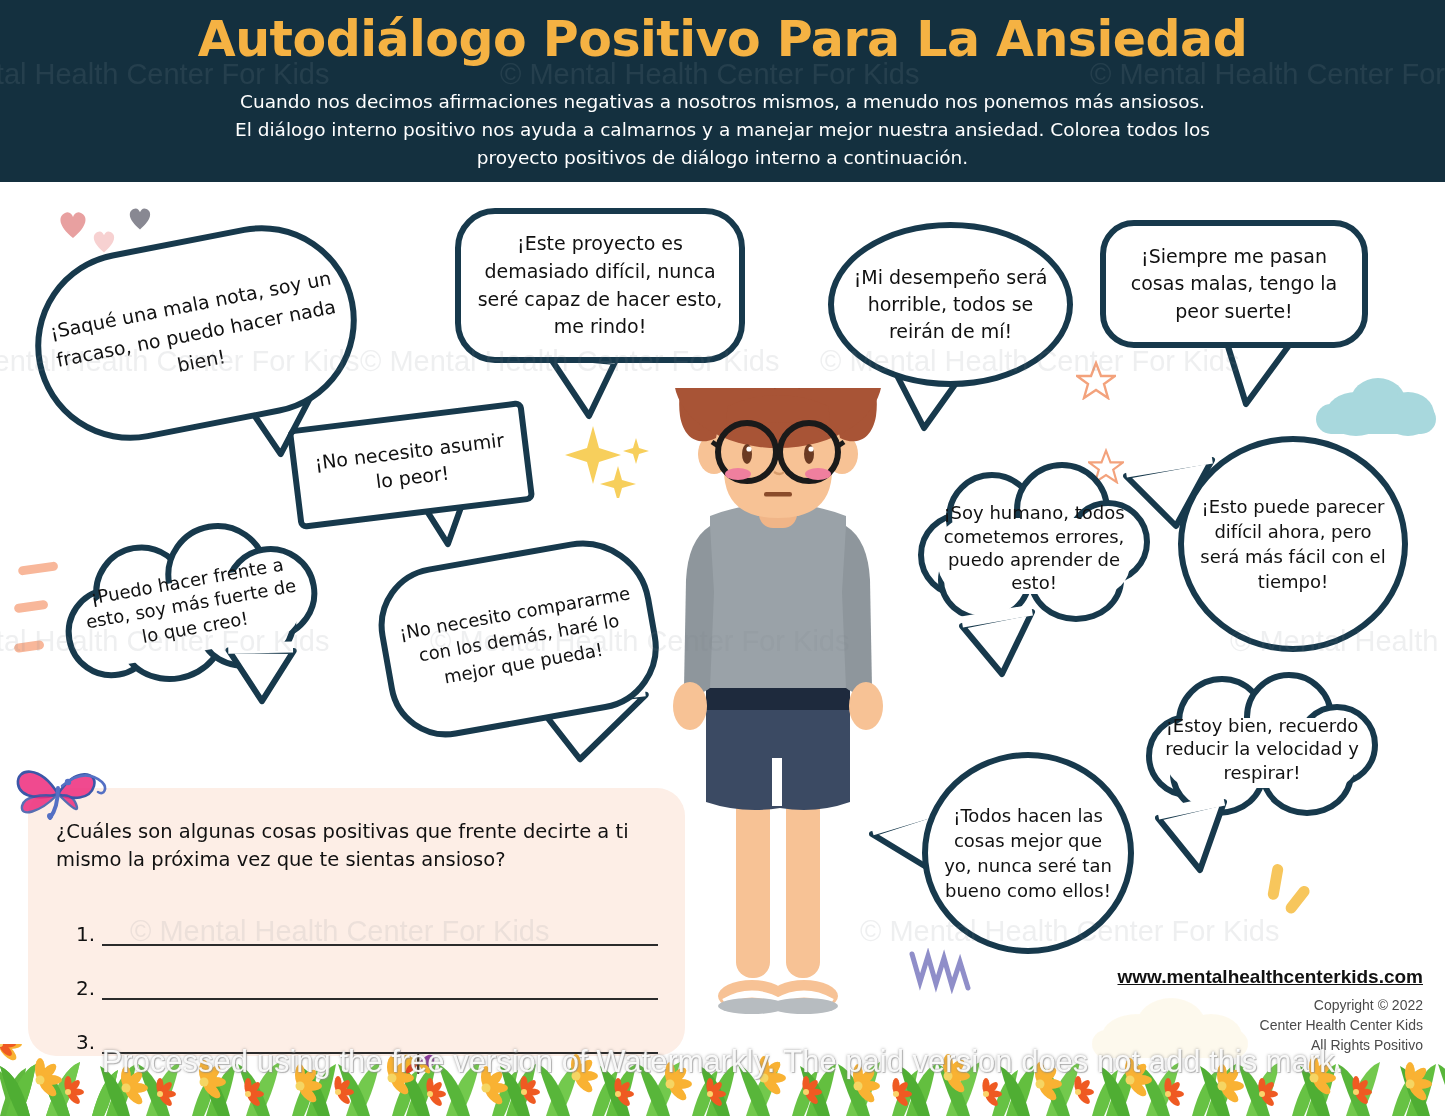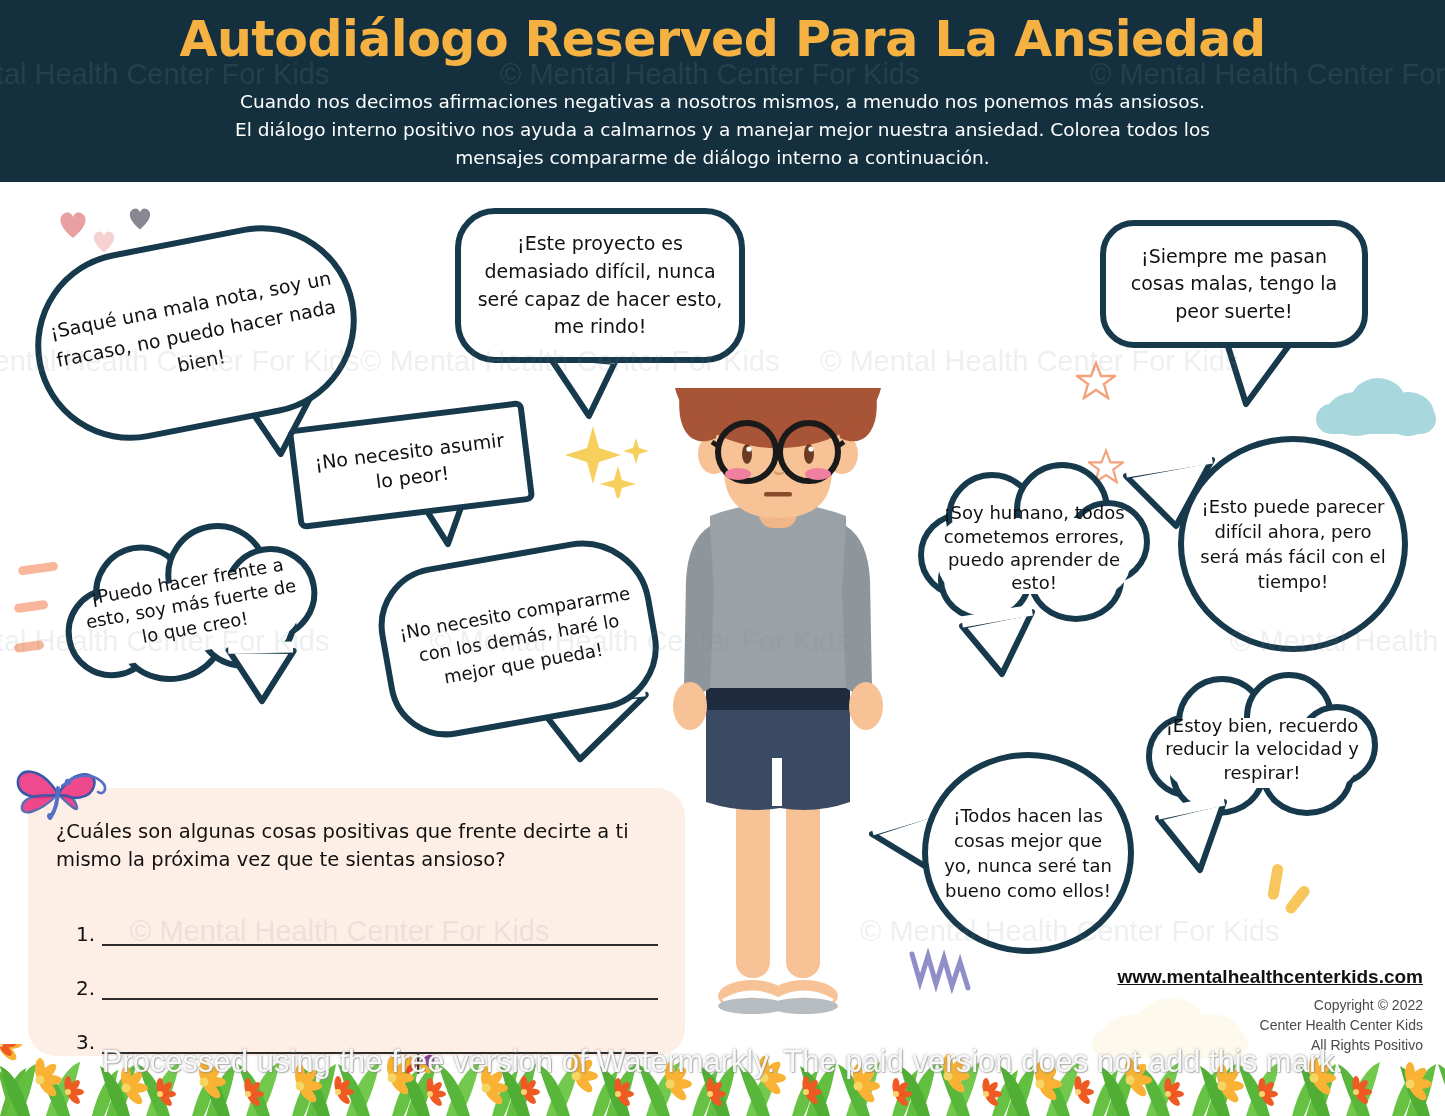--- a/index.html
+++ b/index.html
@@ -232,25 +232,25 @@
 
   
   .character { position: absolute; z-index: 14; }
 </style>
 </head>
 <body>
 
 <div id="page">
 
   <div class="header">
-    <div class="header-title">Autodiálogo Reserved Para La Ansiedad</div>
+    <div class="header-title">Autodiálogo Positivo Para La Ansiedad</div>
     <div class="header-sub">
       <div>Cuando nos decimos afirmaciones negativas a nosotros mismos, a menudo nos ponemos más ansiosos.</div>
       <div>El diálogo interno positivo nos ayuda a calmarnos y a manejar mejor nuestra ansiedad. Colorea todos los</div>
-      <div>mensajes compararme de diálogo interno a continuación.</div>
+      <div>proyecto positivos de diálogo interno a continuación.</div>
     </div>
 
     <div class="wm wm-light" style="left:-90px; top:58px;">© Mental Health Center For Kids</div>
     <div class="wm wm-light" style="left:500px; top:58px;">© Mental Health Center For Kids</div>
     <div class="wm wm-light" style="left:1090px; top:58px;">© Mental Health Center For Kids</div>
   </div>
 
   <div class="wm" style="left:-90px; top:625px;">© Mental Health Center For Kids</div>
   <div class="wm" style="left:360px; top:345px;">© Mental Health Center For Kids</div>
   <div class="wm" style="left:-60px; top:345px;">© Mental Health Center For Kids</div>
@@ -399,20 +399,29 @@
   <div style="position:absolute; left:455px; top:208px; width:290px; height:155px; z-index:22;">
     <div class="bubble rect" style="left:0; top:0; width:290px; height:155px; position:absolute; border-radius:40px;">
       <div class="txt" style="font-size:19px; line-height:1.45;">¡Este proyecto es demasiado difícil, nunca seré capaz de hacer esto, me rindo!</div>
     </div>
     <svg style="position:absolute; left:82px; top:140px;" width="90" height="78" viewBox="0 0 90 78">
       <path d="M12 8 L78 14 L52 68 Z" fill="#ffffff" stroke="#17394c" stroke-width="6" stroke-linejoin="round"></path>
       <path d="M12 6 L78 10" stroke="#ffffff" stroke-width="11"></path>
     </svg>
   </div>
 
+  <div style="position:absolute; left:828px; top:222px; width:245px; height:165px; z-index:22;">
+    <div class="bubble oval" style="left:0; top:0; width:245px; height:165px; position:absolute;">
+      <div class="txt" style="font-size:19px; line-height:1.42;">¡Mi desempeño será horrible, todos se reirán de mí!</div>
+    </div>
+    <svg style="position:absolute; left:44px; top:130px;" width="104" height="84" viewBox="0 0 104 84">
+      <path d="M16 6 L92 20 L52 76 Z" fill="#ffffff" stroke="#17394c" stroke-width="6" stroke-linejoin="round"></path>
+      <path d="M16 4 L92 14" stroke="#ffffff" stroke-width="12"></path>
+    </svg>
+  </div>
 
   <div style="position:absolute; left:1100px; top:220px; width:268px; height:112px; z-index:22;">
     <div class="bubble rect" style="left:0; top:0; width:268px; height:128px; position:absolute; border-radius:34px;">
       <div class="txt" style="font-size:19px; line-height:1.45;">¡Siempre me pasan cosas malas, tengo la peor suerte!</div>
     </div>
     <svg style="position:absolute; left:112px; top:112px;" width="92" height="82" viewBox="0 0 92 82">
       <path d="M14 8 L78 12 L34 72 Z" fill="#ffffff" stroke="#17394c" stroke-width="6" stroke-linejoin="round"></path>
       <path d="M14 6 L78 8" stroke="#ffffff" stroke-width="11"></path>
     </svg>
   </div>

